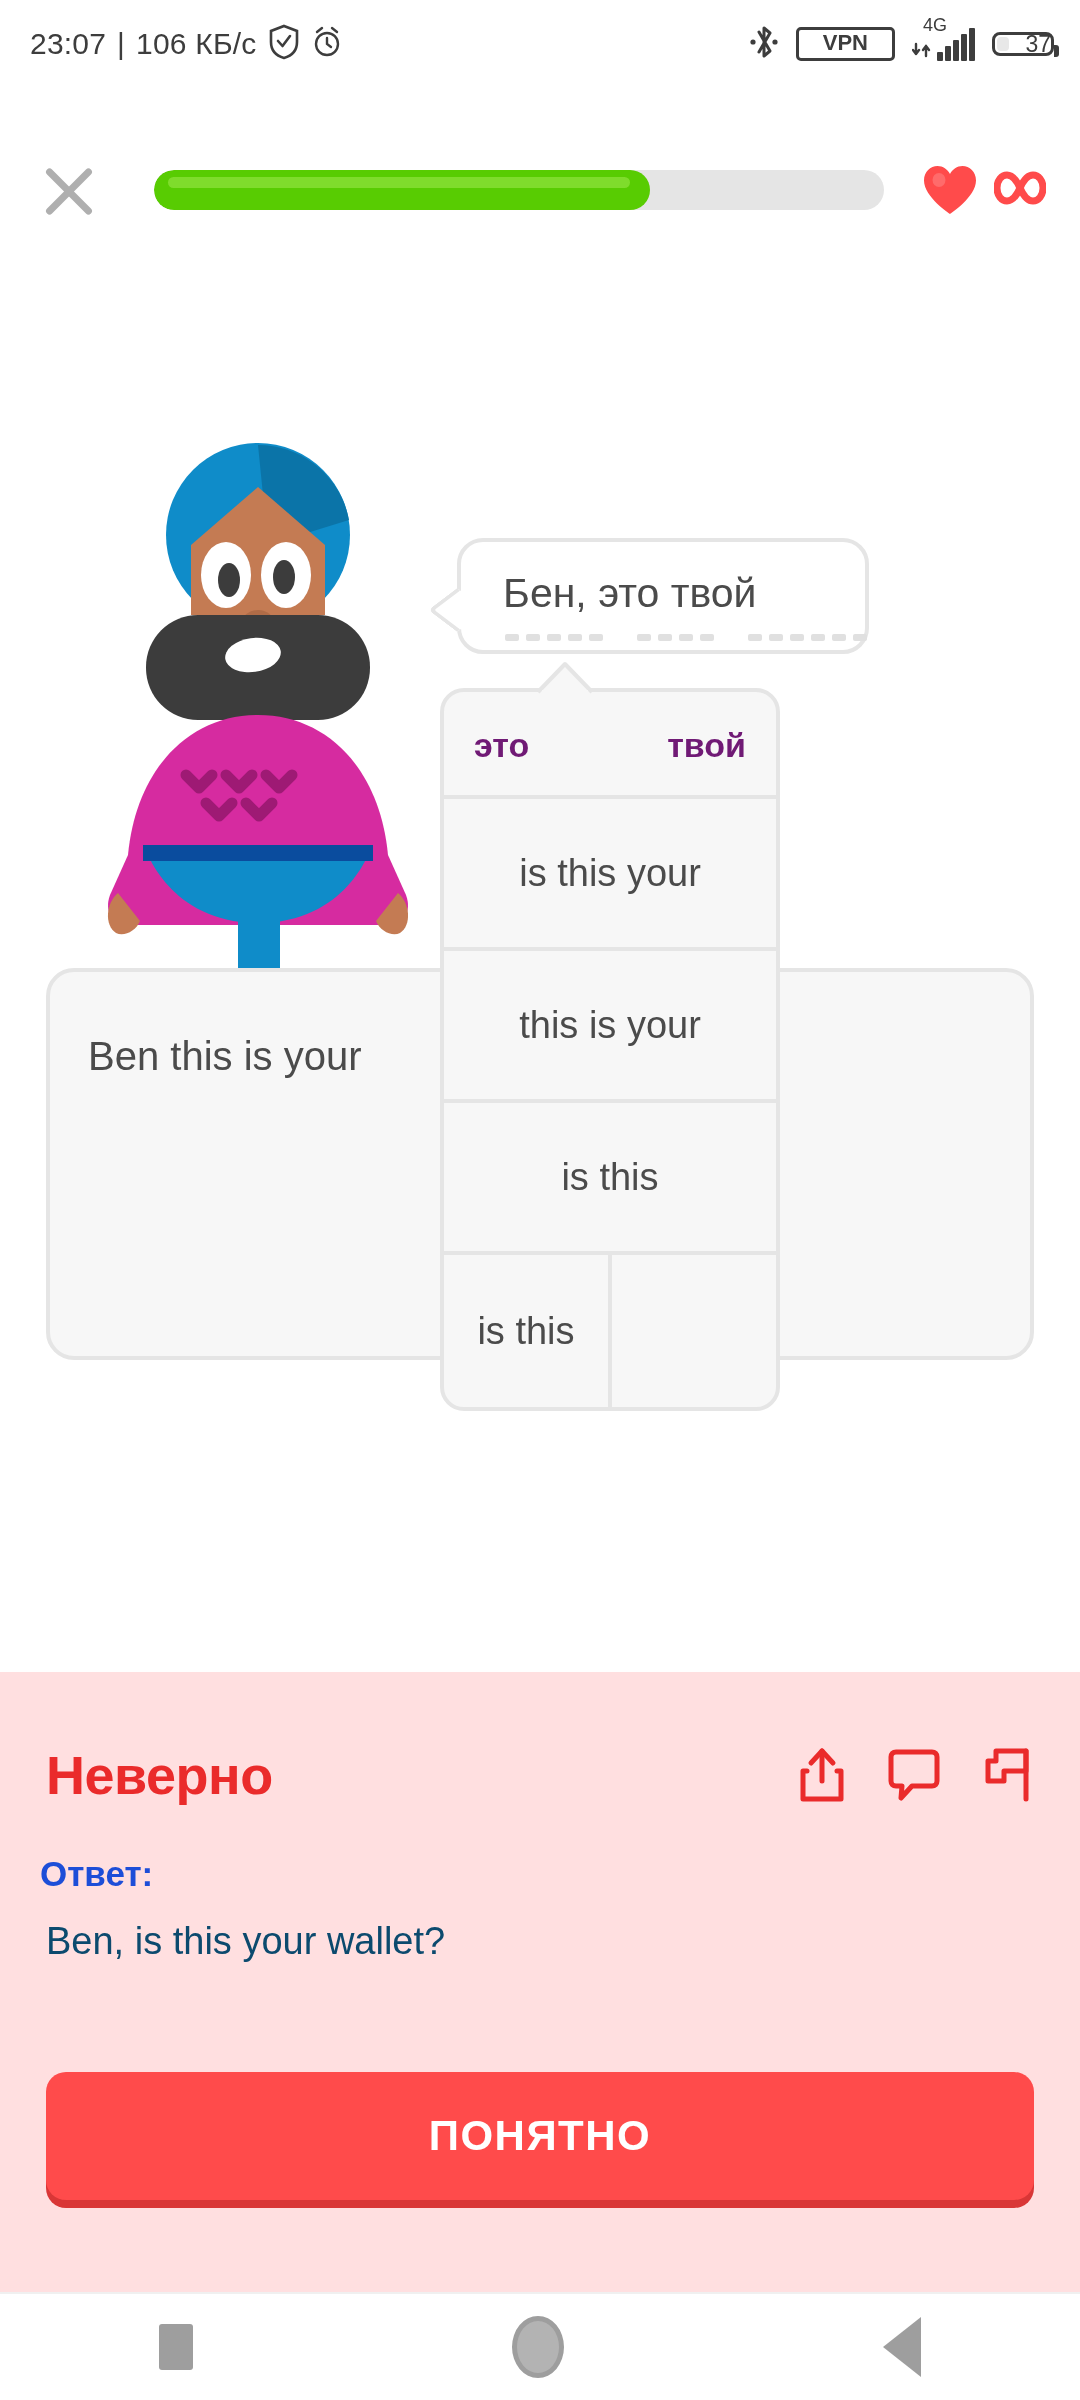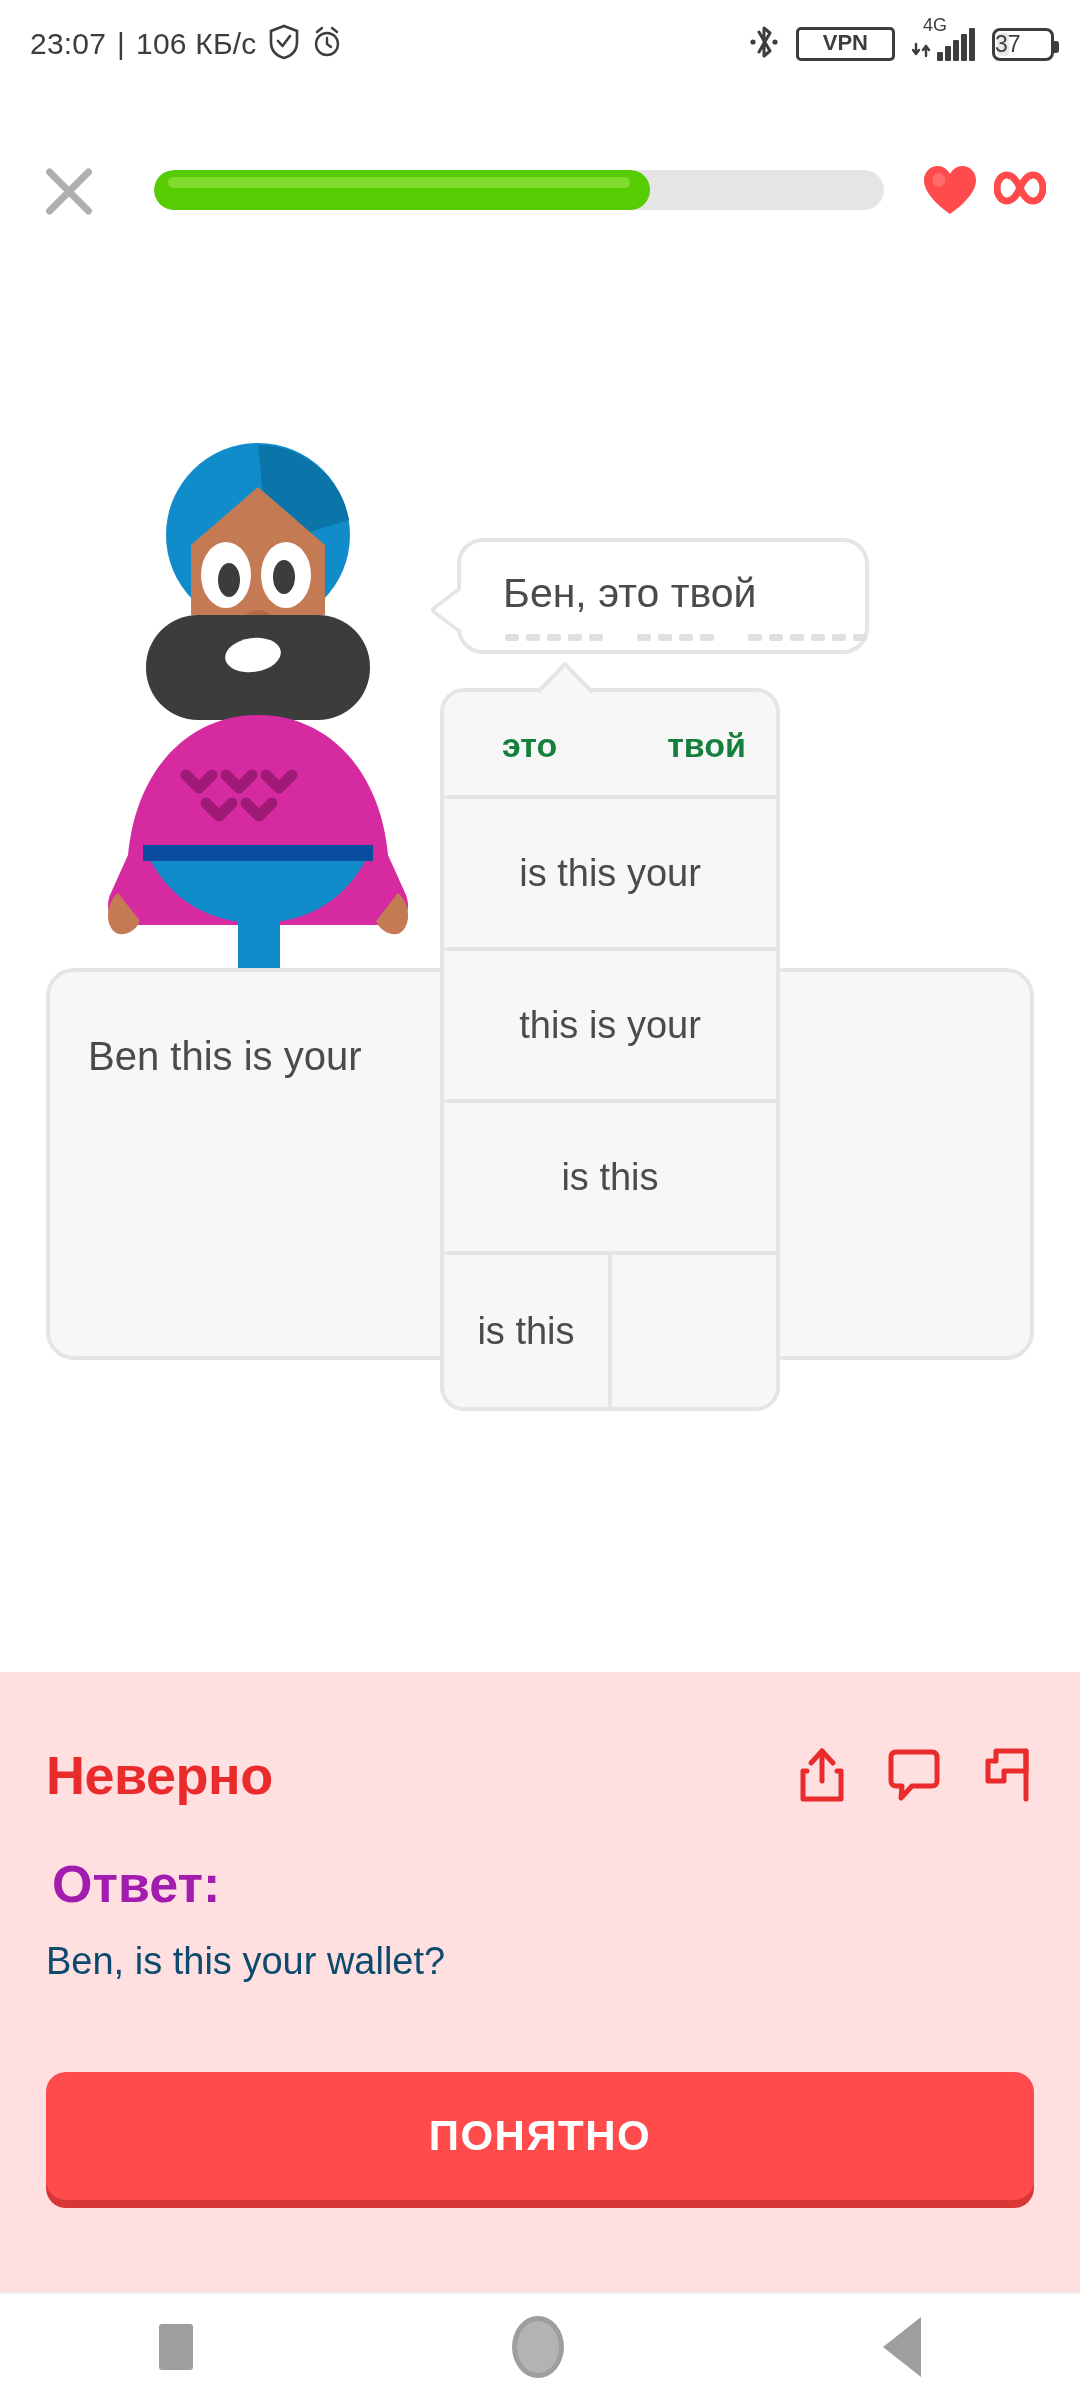--- a/index.html
+++ b/index.html
@@ -28,23 +28,23 @@
     padding: 1px 24px 2px; font-family: "Liberation Sans", sans-serif;
     font-size: 22px; font-weight: bold; color: #3d3d3d; line-height: 1.1;
   }
   .sig-wrap { position: relative; display: flex; align-items: flex-end; gap: 2px; height: 34px; }
   .sig-4g {
     position: absolute; top: -12px; left: 11px;
     font-family: "Liberation Sans", sans-serif; font-size: 18px; color: #3d3d3d;
   }
   .bar { width: 6px; background: #3d3d3d; border-radius: 1px; }
   .battery {
-    position: relative; width: 62px; height: 33px;
+    position: relative; width: 62px; height: 24px;
     border: 3px solid #3d3d3d; border-radius: 8px;
-    display: flex; align-items: center; justify-content: flex-start;
+    display: flex; align-items: center; justify-content: flex-end;
   }
   .battery::after {
     content: ""; position: absolute; right: -8px; top: 10px;
     width: 5px; height: 12px; background: #3d3d3d; border-radius: 0 3px 3px 0;
   }
   .battery .fill { position: absolute; left: 2px; top: 2px; bottom: 2px; width: 12px; background: #e8e8e8; border-radius: 4px; }
   .battery .num { position: relative; font-family: "Liberation Sans", sans-serif; font-size: 23px; color: #3d3d3d; }
 
   
   .header {
@@ -126,21 +126,21 @@
   .hint-notch {
     position: absolute; left: 536px; top: 660px; width: 58px; height: 34px;
     z-index: 21;
   }
   .hint-head {
     display: flex; align-items: center; justify-content: space-between;
     padding: 34px 30px 30px; border-bottom: 4px solid #e5e5e5;
   }
   .hint-head span {
     font-family: "Liberation Sans", sans-serif; font-size: 34px;
-    font-weight: bold; color: #15803d; margin-left: 28px;
+    font-weight: bold; color: #701a75;
   }
   .hint-row {
     border-bottom: 4px solid #e5e5e5;
     height: 152px; display: flex; align-items: center; justify-content: center;
     font-family: "Liberation Sans", sans-serif; font-size: 38px; color: #4b4b4b;
     cursor: pointer;
   }
   .hint-row.last { border-bottom: none; display: flex; padding: 0; }
   .hint-cell {
     flex: 1 1 0; height: 152px; display: flex; align-items: center; justify-content: center;
@@ -158,22 +158,22 @@
     display: flex; align-items: center; justify-content: space-between;
     padding: 72px 46px 0 46px;
   }
   .fb-title {
     font-family: "Liberation Sans", sans-serif; font-size: 54px; font-weight: bold;
     color: #ea2b2b; letter-spacing: -.5px;
   }
   .fb-icons { display: flex; align-items: center; gap: 42px; }
   .fb-icons svg { display: block; cursor: pointer; }
   .fb-answer-label {
-    margin: 48px 0 0 52px;
-    font-family: "Liberation Sans", sans-serif; font-size: 52px; font-weight: bold; color: #a21caf;
+    margin: 48px 0 0 40px;
+    font-family: "Liberation Sans", sans-serif; font-size: 35px; font-weight: bold; color: #1d4ed8;
   }
   .fb-answer-text {
     margin: 26px 0 0 46px;
     font-family: "Liberation Sans", sans-serif; font-size: 38px; color: #0c4a6e;
   }
   .got-it {
     position: absolute; left: 46px; top: 2072px; width: 988px; height: 128px;
     background: #ff4b4b; border-radius: 20px; border: none;
     box-shadow: 0 8px 0 #d93636;
     font-family: "Liberation Sans", sans-serif; font-size: 42px; font-weight: bold;

